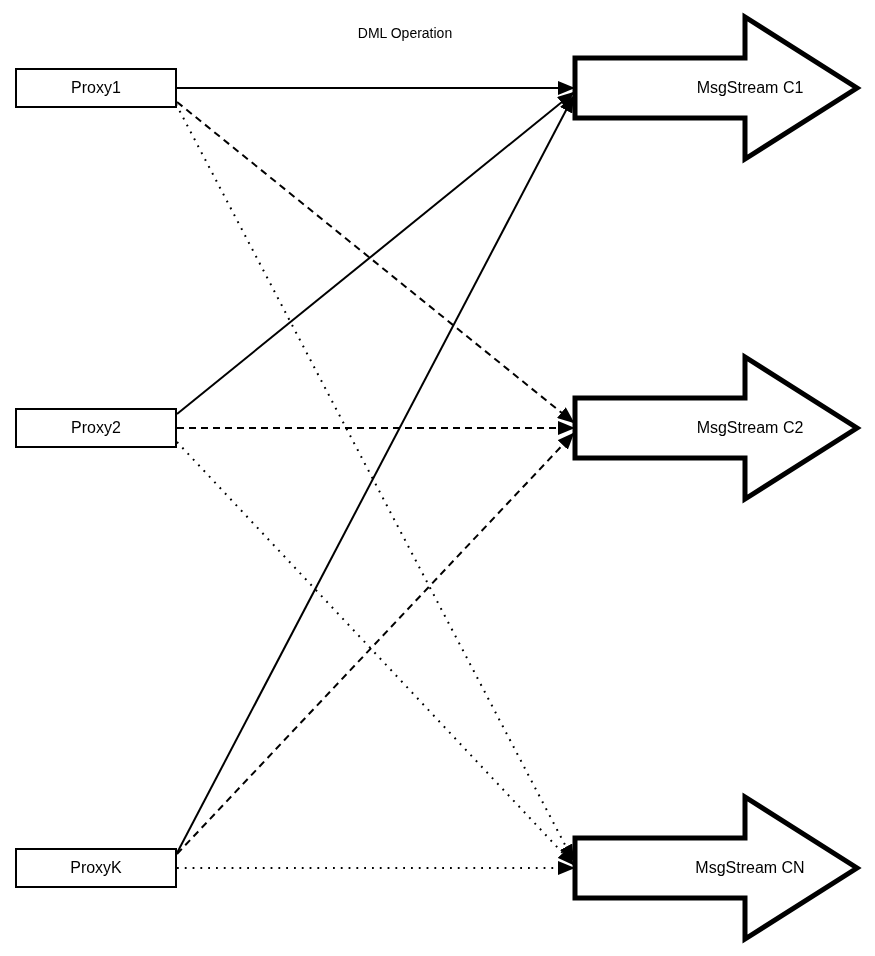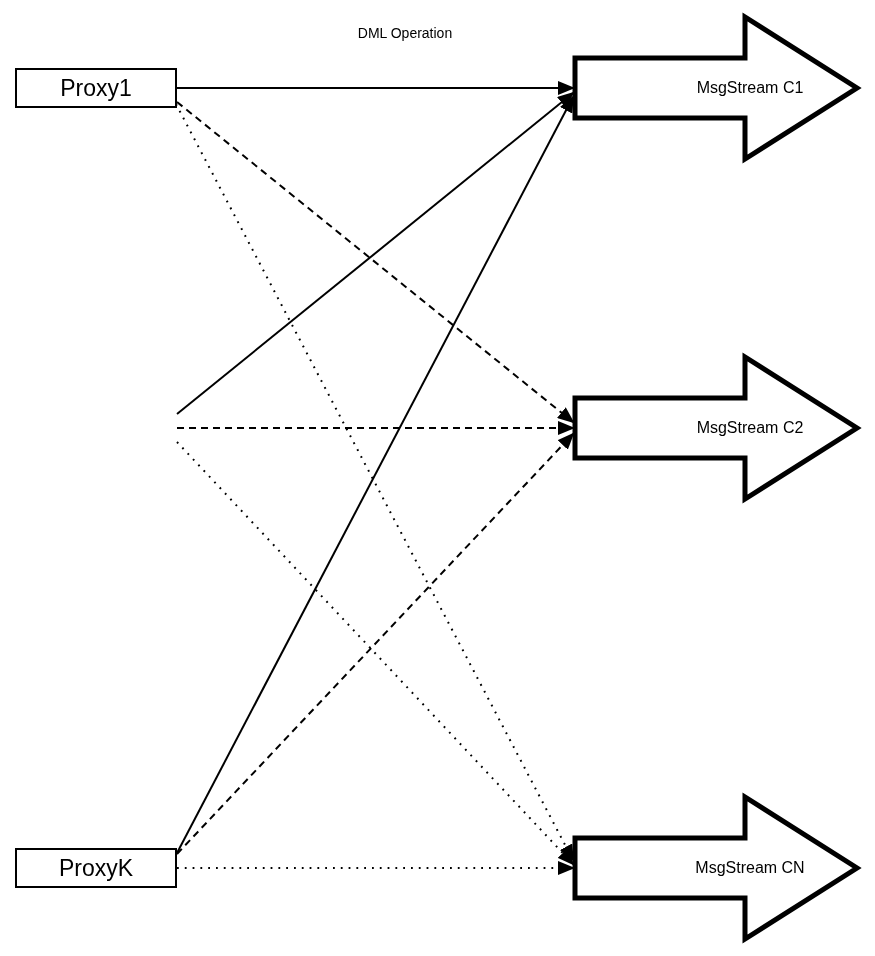--- a/index.html
+++ b/index.html
@@ -26,21 +26,21 @@
   .proxy-node {
     position: absolute;
     left: 15px;
     width: 158px;
     height: 36px;
     background: #ffffff;
     border: 2px solid #000000;
     display: flex;
     align-items: center;
     justify-content: center;
-    font-size: 23px;
+    font-size: 16px;
     line-height: 36px;
     text-align: center;
   }
   .stream-label {
     position: absolute;
     left: 609px;
     width: 282px;
     height: 30px;
     line-height: 30px;
     text-align: center;
@@ -103,20 +103,23 @@
     <polygon points="575,838 745,838 745,797 857,868 745,939 745,898 575,898" fill="#ffffff" stroke="#000000" stroke-width="5" stroke-linejoin="miter"></polygon>
   </svg>
 
   <div class="edge-label">
     <div>DML Operation</div>
   </div>
 
   <div class="proxy-node" style="top: 68px;">
     <span>Proxy1</span>
   </div>
+  <div class="proxy-node" style="top: 408px;">
+    <span>Proxy2</span>
+  </div>
   <div class="proxy-node" style="top: 848px;">
     <span>ProxyK</span>
   </div>
 
   <div class="stream-label" style="top: 73px;">MsgStream C1</div>
   <div class="stream-label" style="top: 413px;">MsgStream C2</div>
   <div class="stream-label" style="top: 853px;">MsgStream CN</div>
 
 </div>
 

